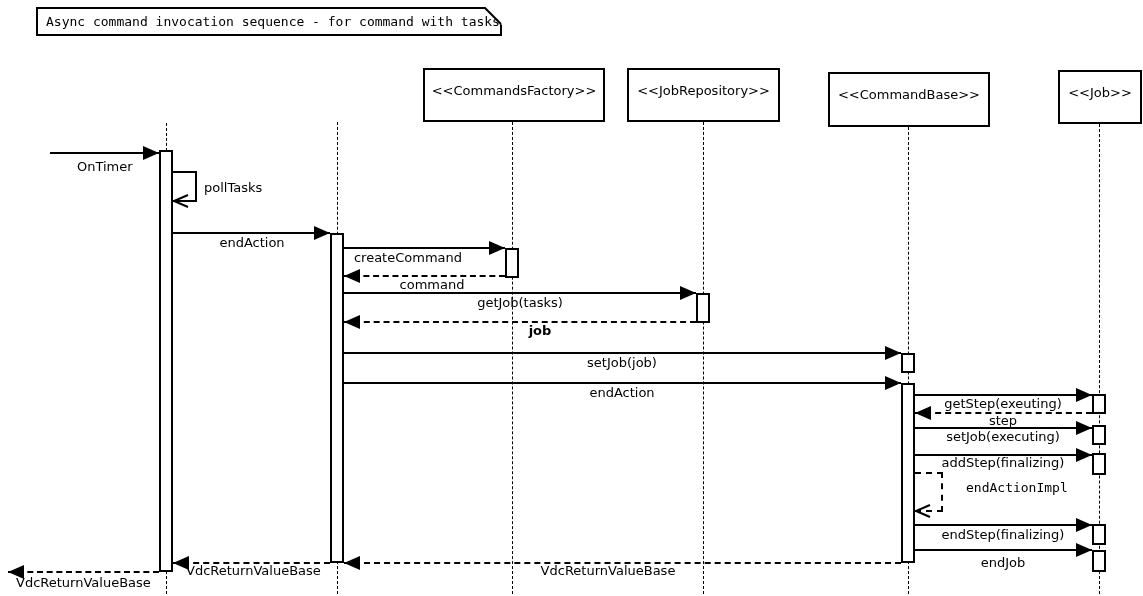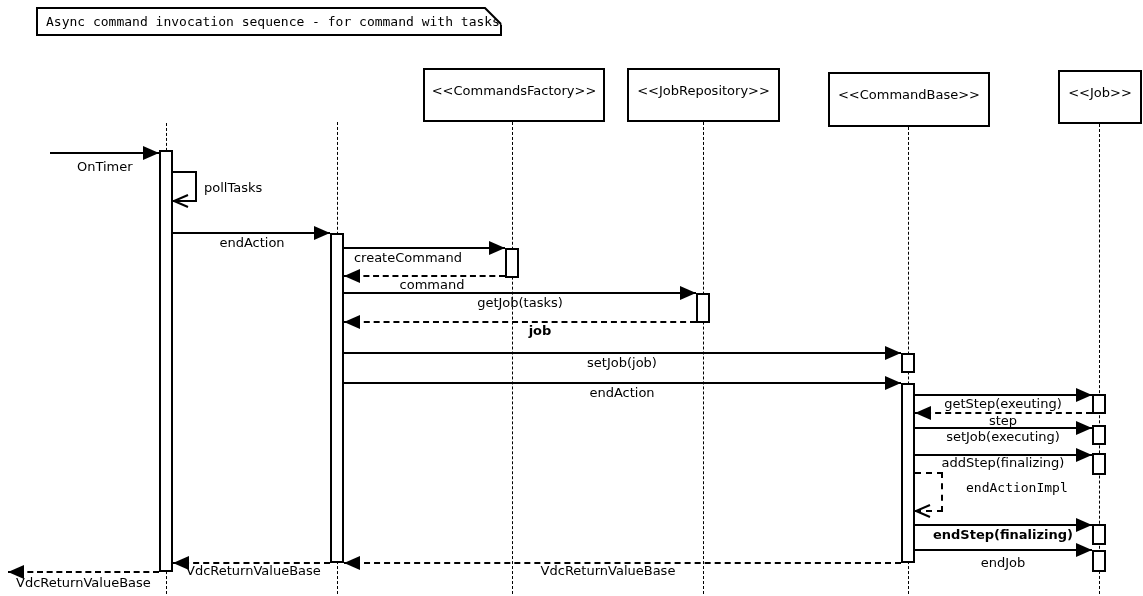--- a/index.html
+++ b/index.html
@@ -122,21 +122,21 @@
   <div class="lbl c" style="left:1003px;top:456px;">addStep(finalizing)</div>
 
   <div class="selfloop dashed" style="left:915px;top:472px;width:28px;height:40px;"></div>
   <svg class="openhead" style="left:914px;top:504px;" width="18" height="14" viewBox="0 0 18 14">
     <polyline points="16,1 2,7 16,13" fill="none" stroke="#000" stroke-width="2"></polyline>
     </svg>
   <div class="lbl mono" style="left:946px;top:481px;margin-left:20px;">endActionImpl</div>
 
   <div class="line-h" style="left:915px;top:524px;width:177px;"></div>
   <div class="arrow-r" style="left:1076px;top:518px;"></div>
-  <div class="lbl c" style="left:1003px;top:528px;font-weight:bold;">endStep(finalizing)</div>
+  <div class="lbl c" style="left:1003px;top:528px;">endStep(finalizing)</div>
 
   <div class="line-h" style="left:915px;top:549px;width:177px;"></div>
   <div class="arrow-r" style="left:1076px;top:543px;"></div>
   <div class="lbl c" style="left:1003px;top:556px;">endJob</div>
 
   <div class="line-h dashed" style="left:344px;top:562px;width:557px;"></div>
   <div class="arrow-l" style="left:344px;top:556px;"></div>
   <div class="lbl c" style="left:608px;top:564px;">VdcReturnValueBase</div>
 
   <div class="line-h dashed" style="left:173px;top:562px;width:157px;"></div>

